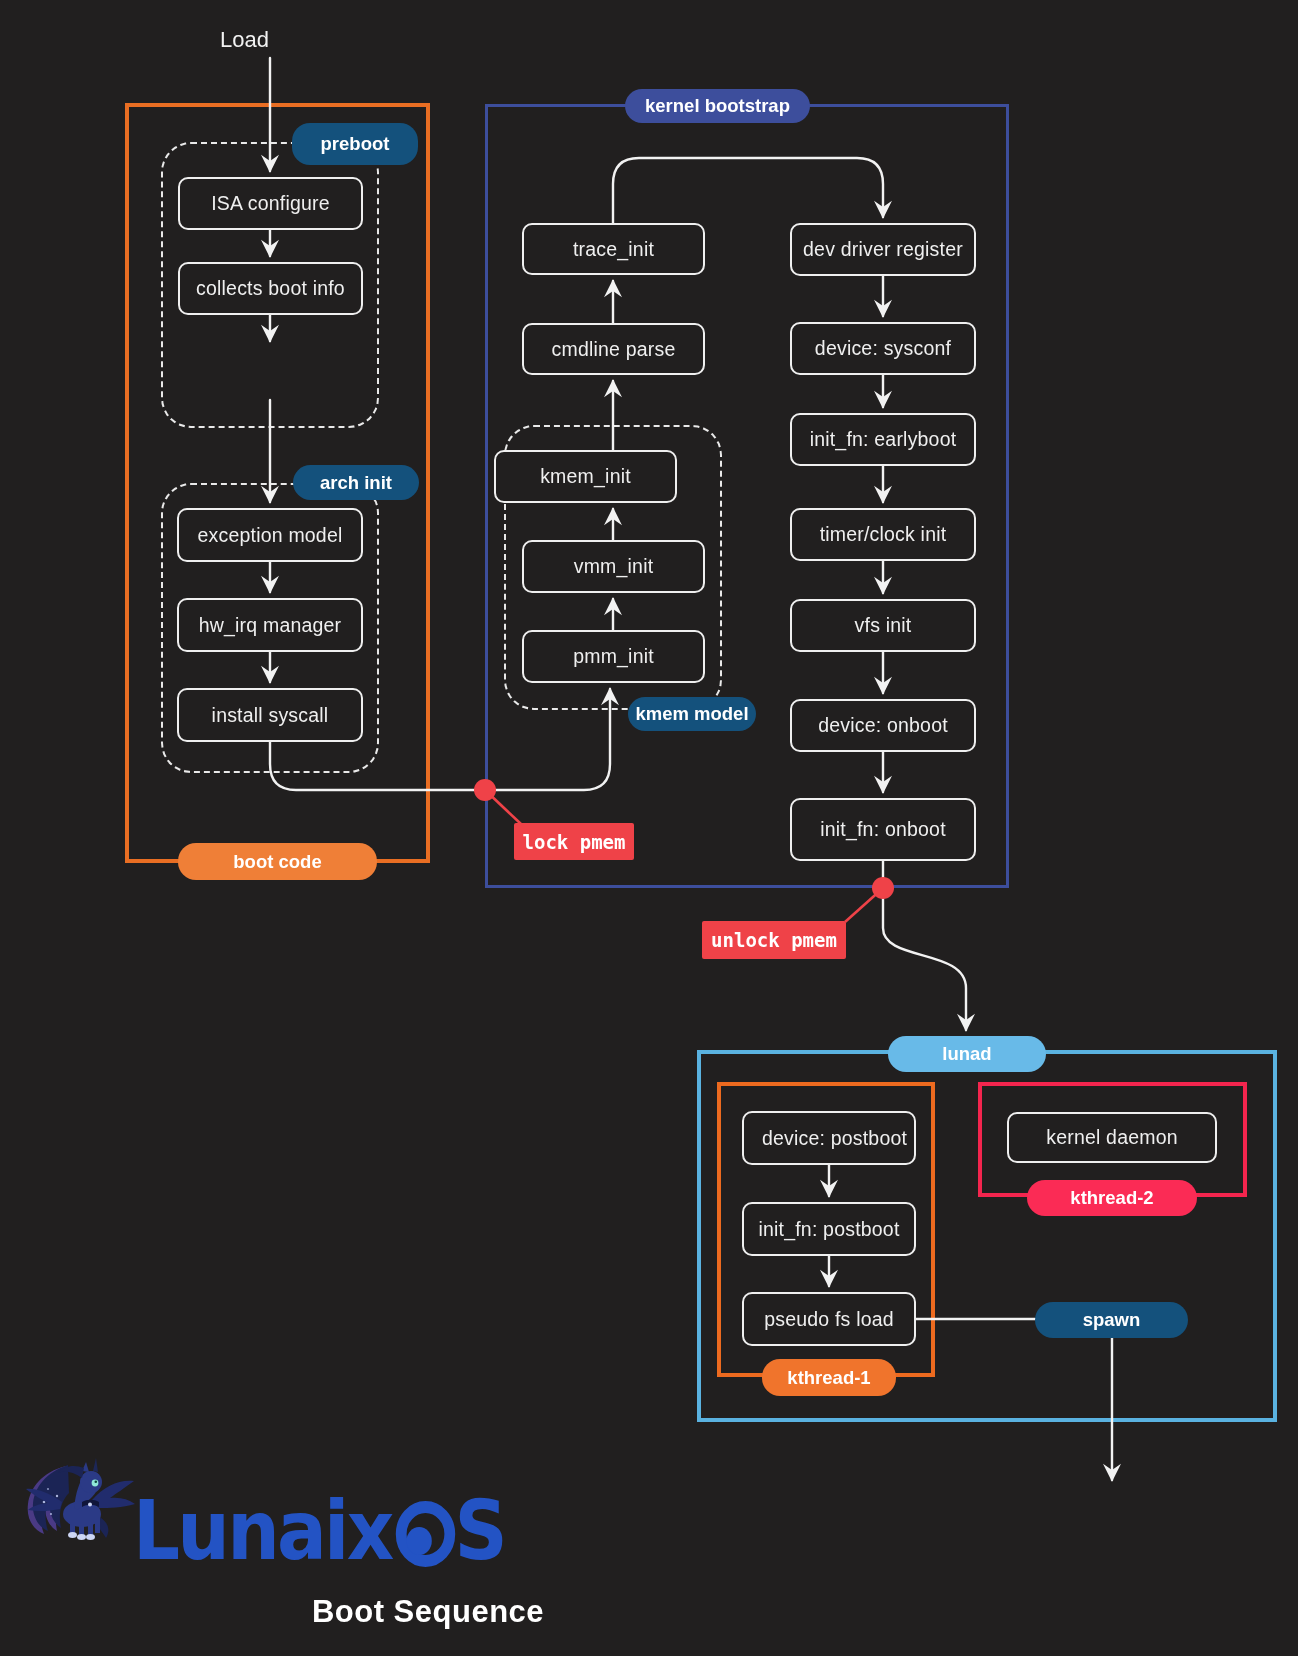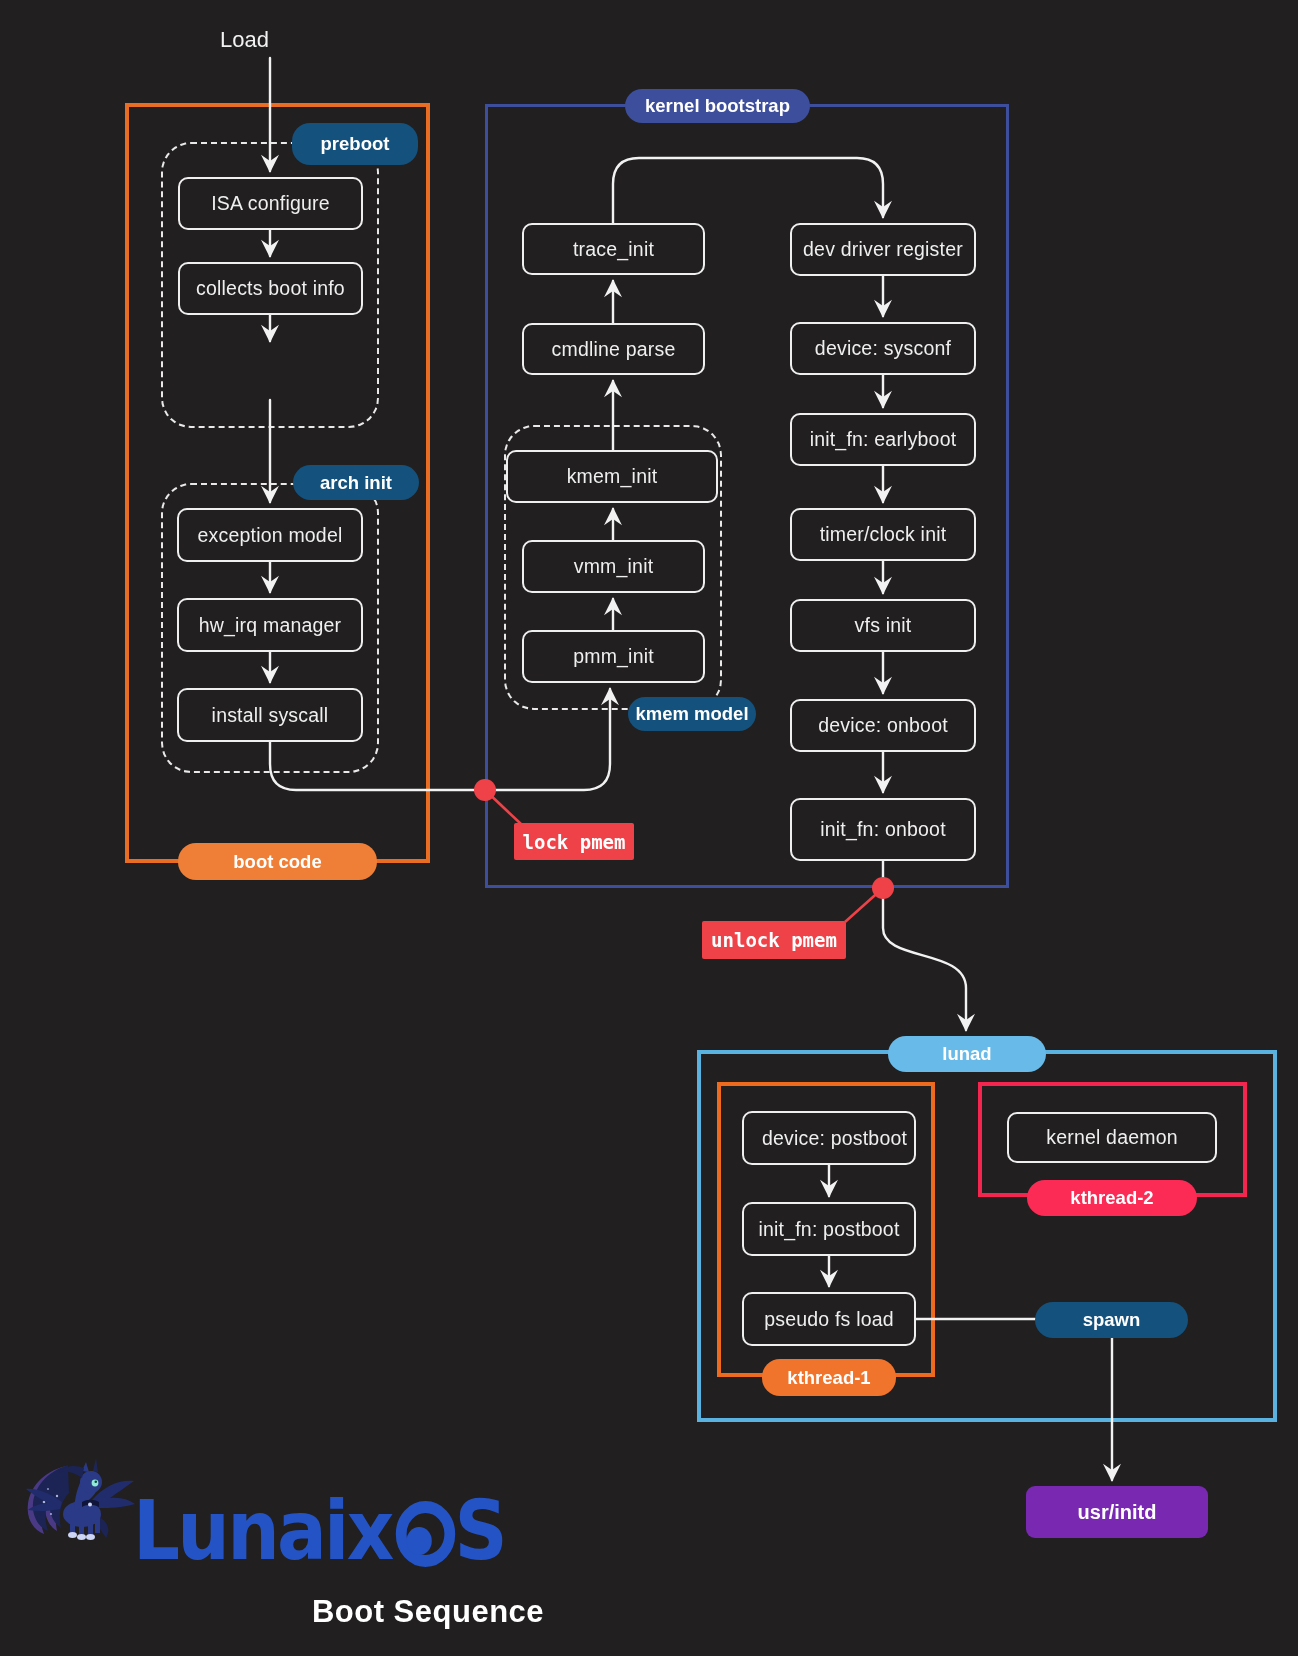--- a/index.html
+++ b/index.html
@@ -115,21 +115,21 @@
 
   <div class="node" style="left:178px;top:177px;width:185px;height:53px;">ISA configure</div>
   <div class="node" style="left:178px;top:262px;width:185px;height:53px;">collects boot info</div>
 
   <div class="node" style="left:177px;top:508px;width:186px;height:54px;">exception model</div>
   <div class="node" style="left:177px;top:598px;width:186px;height:54px;">hw_irq manager</div>
   <div class="node" style="left:177px;top:688px;width:186px;height:54px;">install syscall</div>
 
   <div class="node" style="left:522px;top:223px;width:183px;height:52px;">trace_init</div>
   <div class="node" style="left:522px;top:323px;width:183px;height:52px;">cmdline parse</div>
-  <div class="node" style="left:506px;top:450px;width:212px;height:53px;">kmem_init</div>
+  <div class="node" style="left:494px;top:450px;width:183px;height:53px;">kmem_init</div>
   <div class="node" style="left:522px;top:540px;width:183px;height:53px;">vmm_init</div>
   <div class="node" style="left:522px;top:630px;width:183px;height:53px;">pmm_init</div>
 
   <div class="node" style="left:790px;top:223px;width:186px;height:53px;">dev driver register</div>
   <div class="node" style="left:790px;top:322px;width:186px;height:53px;">device: sysconf</div>
   <div class="node" style="left:790px;top:413px;width:186px;height:53px;">init_fn: earlyboot</div>
   <div class="node" style="left:790px;top:508px;width:186px;height:53px;">timer/clock init</div>
   <div class="node" style="left:790px;top:599px;width:186px;height:53px;">vfs init</div>
   <div class="node" style="left:790px;top:699px;width:186px;height:53px;">device: onboot</div>
   <div class="node" style="left:790px;top:798px;width:186px;height:63px;">init_fn: onboot</div>
@@ -142,21 +142,20 @@
 
   <div class="pill teal" style="left:292px;top:123px;width:126px;height:42px;">preboot</div>
   <div class="pill teal" style="left:293px;top:465px;width:126px;height:35px;">arch init</div>
   <div class="pill navy" style="left:625px;top:89px;width:185px;height:34px;border-radius:17px;">kernel bootstrap</div>
   <div class="pill teal" style="left:628px;top:697px;width:128px;height:34px;">kmem model</div>
   <div class="pill orange" style="left:178px;top:843px;width:199px;height:37px;">boot code</div>
   <div class="pill lblue" style="left:888px;top:1036px;width:158px;height:36px;">lunad</div>
   <div class="pill orange" style="left:762px;top:1359px;width:134px;height:37px;background:#f0742c;">kthread-1</div>
   <div class="pill crimson" style="left:1027px;top:1180px;width:170px;height:36px;">kthread-2</div>
   <div class="pill teal" style="left:1035px;top:1302px;width:153px;height:36px;">spawn</div>
-  <div class="pill" style="left:1026px;top:1486px;width:182px;height:52px;background:#7928b1;border-radius:9px;font-size:20px;">usr/initd</div>
 
   <div class="tag" style="left:514px;top:823px;width:120px;height:37px;">lock pmem</div>
   <div class="tag" style="left:702px;top:921px;width:144px;height:38px;">unlock pmem</div>
 
   <svg class="abs" style="left:24px;top:1456px;z-index:3;" width="114" height="84" viewBox="0 0 114 84">
 
     <path d="M42,10 C18,16 6,32 4,48 C2,62 9,74 20,78 C15,65 16,52 22,42 C19,56 23,69 33,75 C30,60 33,47 42,39 Z" fill="#4a3a85"></path>
     <path d="M44,9 C22,16 11,31 9,47 C8,60 14,71 24,75 C20,63 21,51 26,41 C24,55 28,66 37,72 C34,58 37,45 45,37 Z" fill="#1b2455"></path>
 
     <circle cx="20" cy="46" r="1.3" fill="#cfd9ff" opacity=".8"></circle>

